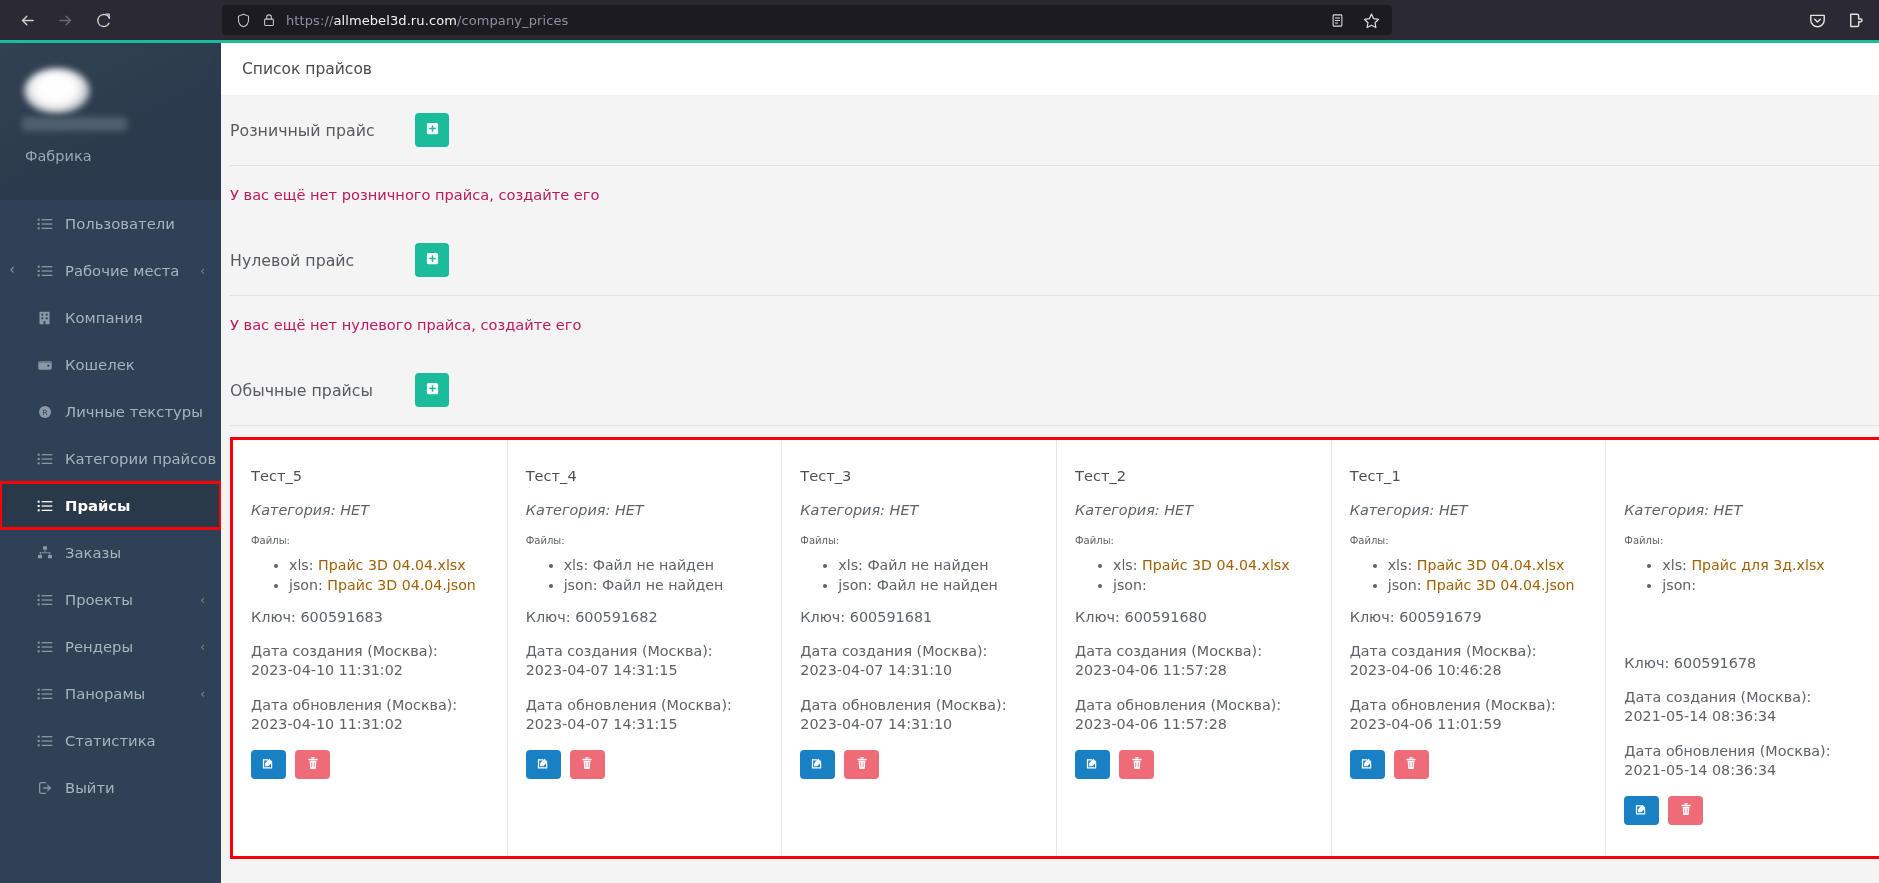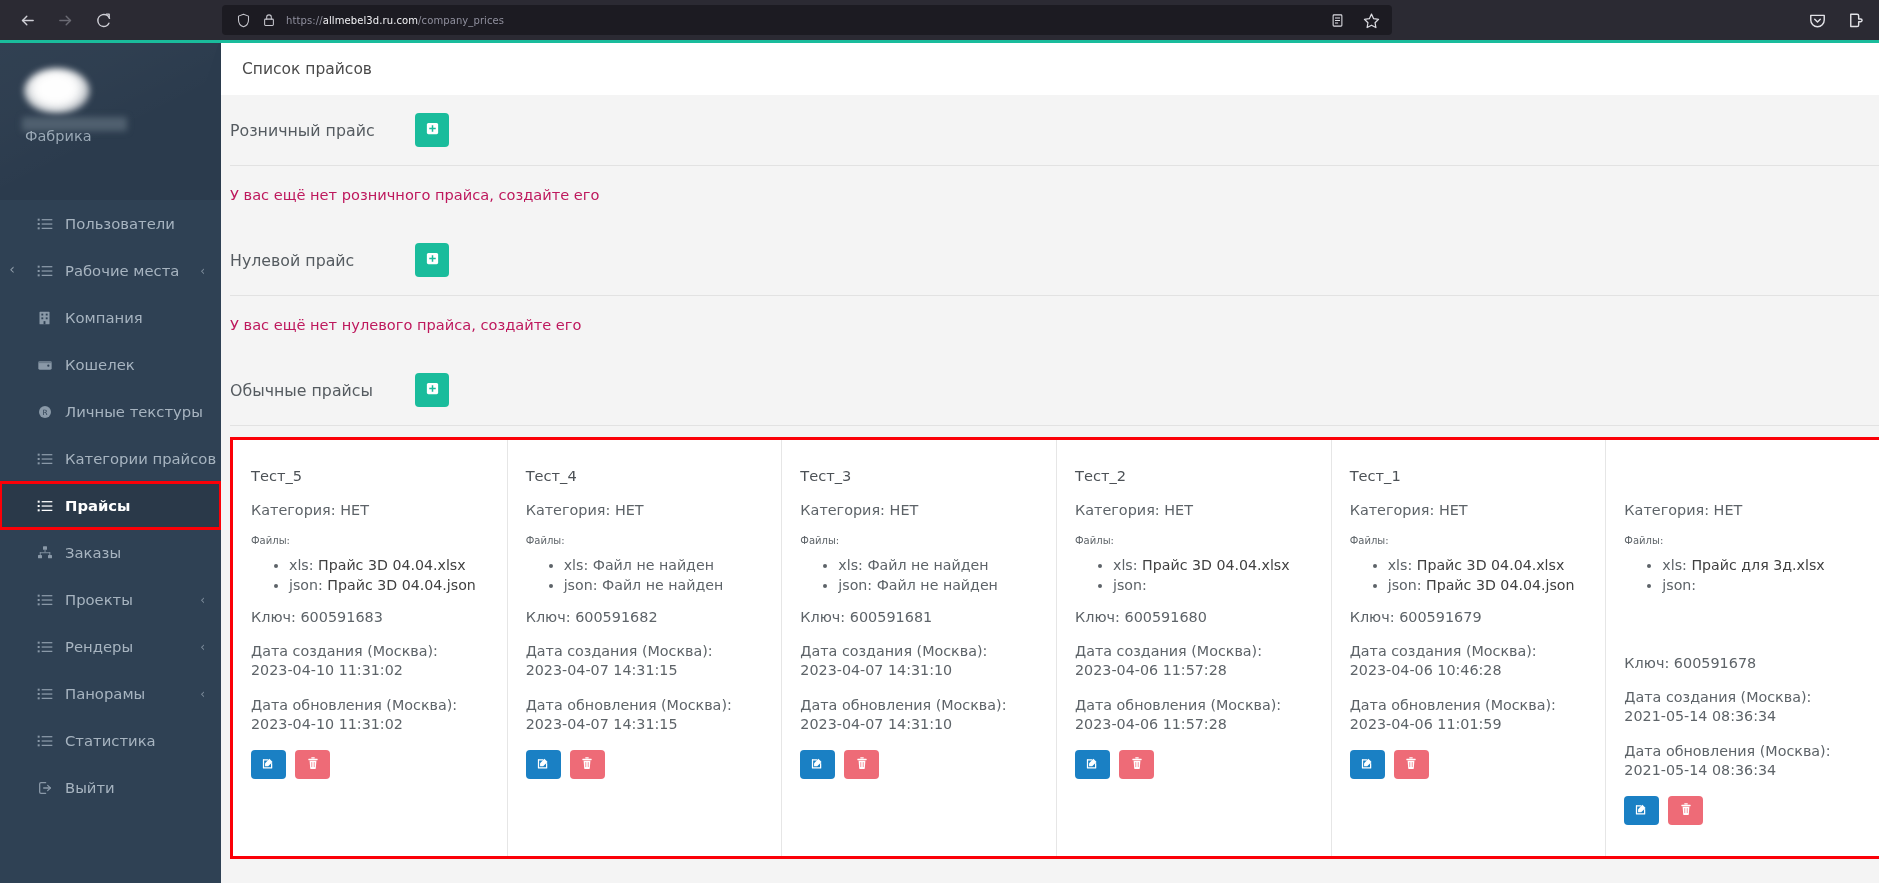--- a/index.html
+++ b/index.html
@@ -32,21 +32,21 @@
     position: absolute;
     left: 222px; top: 5px;
     width: 1170px; height: 30px;
     background: #1c1b22;
     border-radius: 4px;
     display: flex; align-items: center;
     padding: 0 8px;
   }
   #urlbar .ub-icon { width: 26px; display: flex; align-items: center; justify-content: center; color: #c6c6cd; }
   #url-text {
-    font-size: 10px;
+    font-size: 13px;
     color: #8f8f9d;
     white-space: nowrap;
     margin-left: 4px;
     letter-spacing: 0.1px;
   }
   #url-text .host { color: #f2f2f5; }
   #urlbar-right {
     position: absolute; right: 6px; top: 3px;
     display: flex; align-items: center; gap: 4px;
   }
@@ -89,21 +89,21 @@
     filter: blur(3px);
   }
   #company-name-blur {
     position: absolute; left: 22px; top: 77px;
     width: 105px; height: 14px;
     background: #50606f;
     filter: blur(3.2px);
     border-radius: 2px;
   }
   #profile-role {
-    position: absolute; left: 25px; top: 88px;
+    position: absolute; left: 25px; top: 108px;
     font-size: 14.5px; color: #9aa8b5;
   }
 
   .nav-item {
     display: flex; align-items: center;
     height: 47px;
     padding-left: 37px;
     color: #a7b4c0;
     font-size: 14.8px;
     position: relative;
@@ -193,33 +193,34 @@
   }
   .card:last-child { border-right: none; }
   .card-title {
     font-size: 14.6px; color: #4c5156;
     margin-bottom: 17px;
     min-height: 18px;
   }
   .card-line {
     font-size: 14.4px; color: #5d6368;
     margin-bottom: 17px;
+    font-style: italic;
   }
   .card-files-label { font-size: 10px; color: #5d6368; margin-bottom: 9px; }
   ul.file-list {
     margin: 0 0 14px 0;
     padding-left: 38px;
     list-style: disc;
   }
   ul.file-list li {
     font-size: 14.2px; color: #5d6368;
     line-height: 20px;
     margin-bottom: 0;
   }
-  ul.file-list li a { color: #404040; text-decoration: none; }
+  ul.file-list li a { color: #a16207; text-decoration: none; }
   .card-key { font-size: 14.4px; color: #5d6368; margin: 12px 0 17px 0; }
   .card-date { font-size: 14.3px; color: #5d6368; margin-bottom: 16px; line-height: 19px; }
   .card-actions { display: flex; gap: 9px; margin-top: 4px; }
   .act-btn {
     width: 35px; height: 29px;
     border-radius: 4px;
     display: flex; align-items: center; justify-content: center;
     color: #ffffff; border: none;
   }
   .act-edit { background: #1a80c4; }

